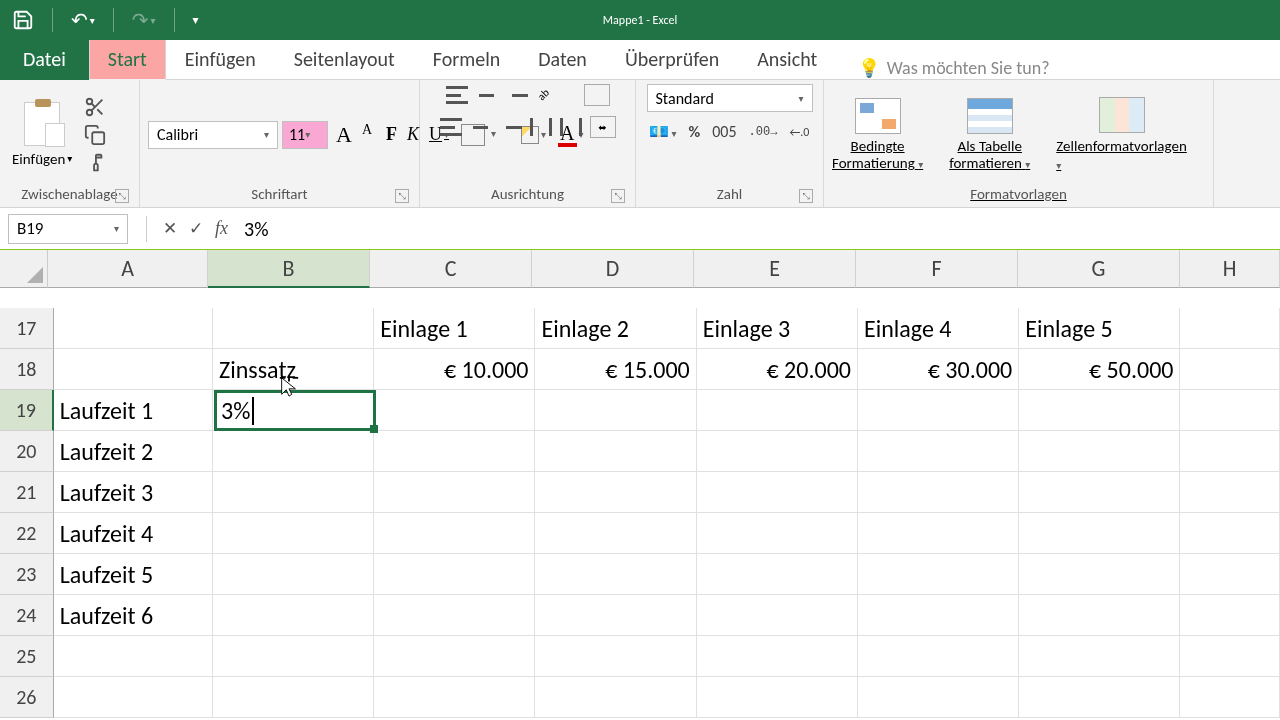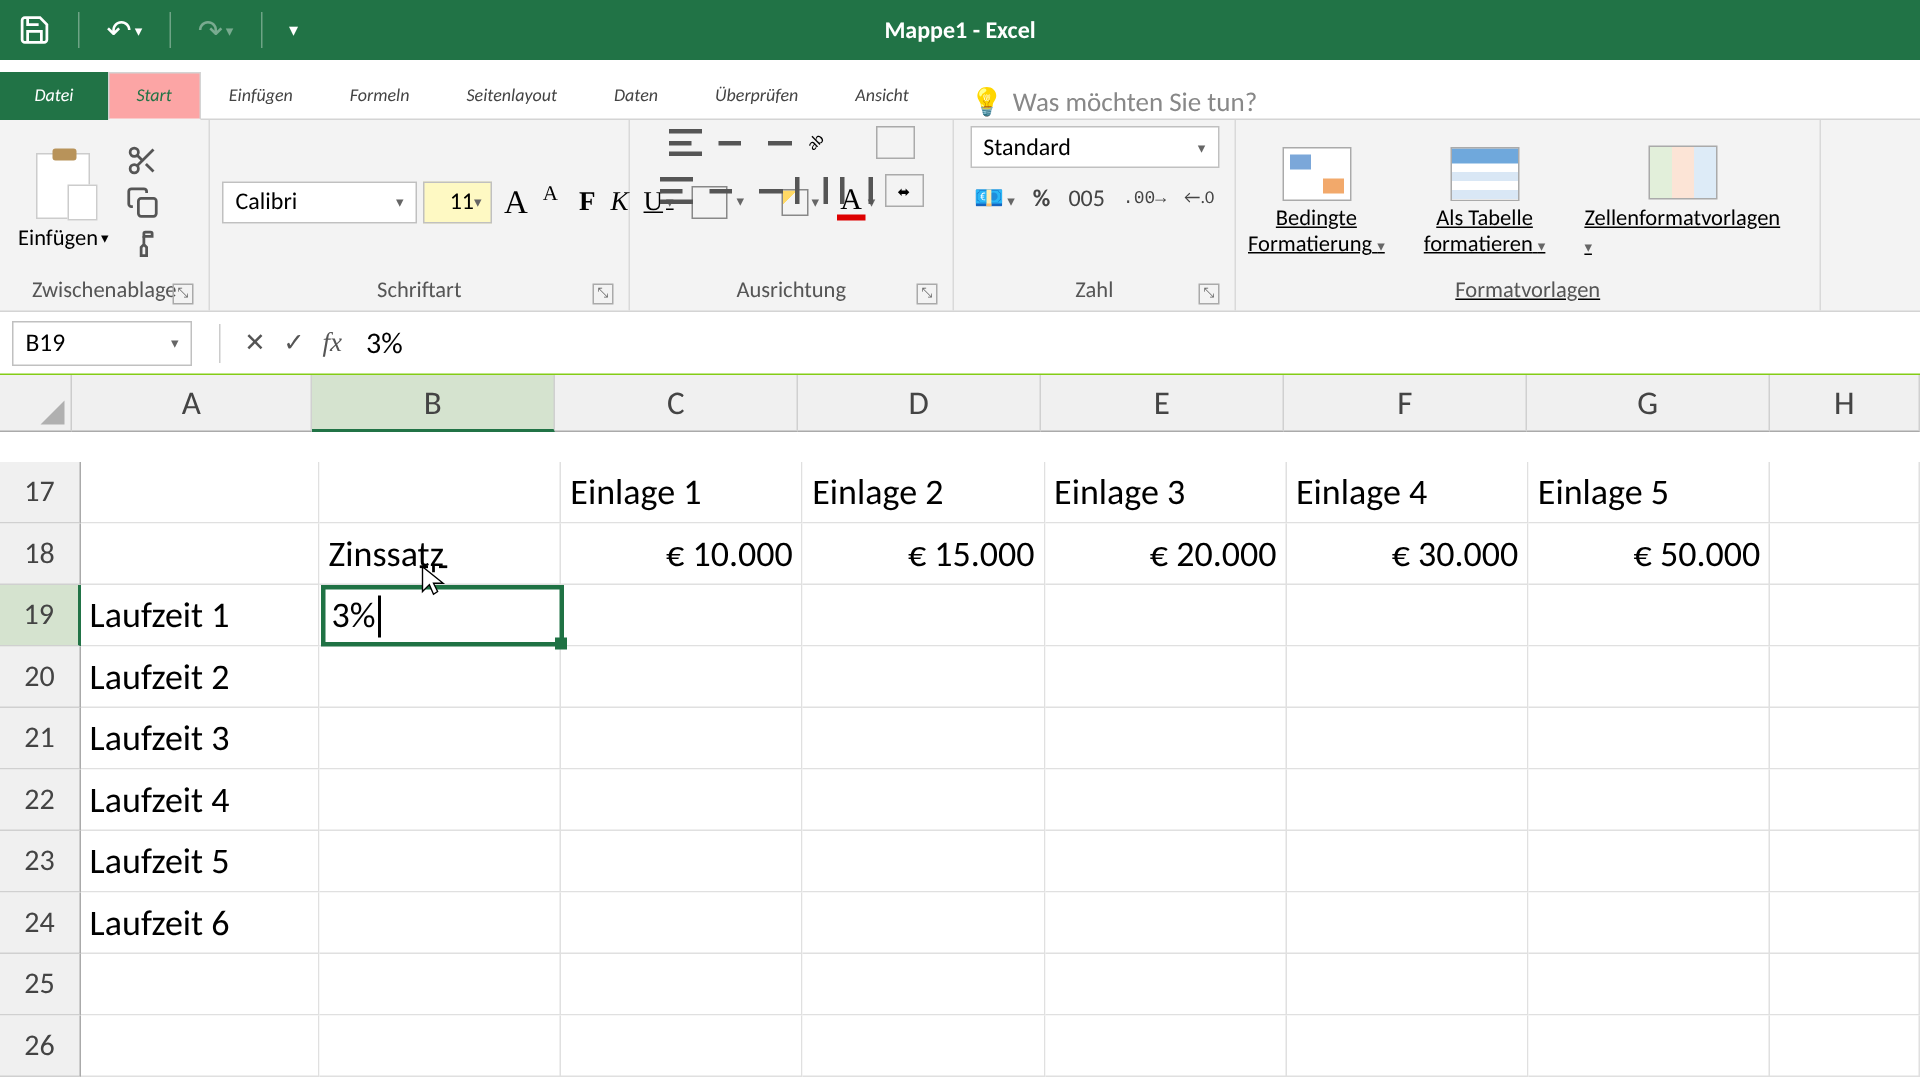--- a/index.html
+++ b/index.html
@@ -4,25 +4,25 @@
 <style>
 * { margin: 0; padding: 0; box-sizing: border-box; font-family: "Segoe UI", Calibri, sans-serif; }
 body { background: #fff; overflow: hidden; width: 1280px; height: 720px; position: relative; }
 
 
 .title-bar { background: #217346; height: 40px; display: flex; align-items: center; position: relative; }
 .qat { display: flex; align-items: center; gap: 18px; padding-left: 12px; }
 .qat .icon-btn { color: #fff; font-size: 20px; cursor: pointer; display:flex; align-items:center; }
 .qat .sep { width:1px; height:24px; background:rgba(255,255,255,0.35); }
 .redo-disabled { color: rgba(255,255,255,0.4) !important; }
-.app-title { position: absolute; left: 50%; transform: translateX(-50%); color: #fff; font-size: 16px; font-weight: 700; text-align: right; }
+.app-title { position: absolute; left: 50%; transform: translateX(-50%); color: #fff; font-size: 12px; font-weight: 400; text-align: right; }
 
 
 .tab-strip { background: #fff; border-bottom: 1px solid #d4d4d4; height: 40px; display: flex; align-items: flex-end; }
-.tab { padding: 8px 18px; font-size: 12px; color: #444; cursor: pointer; border: 1px solid transparent; margin-bottom: -1px; font-style: italic; }
+.tab { padding: 8px 18px; font-size: 20px; color: #444; cursor: pointer; border: 1px solid transparent; margin-bottom: -1px; }
 .tab.file { background: #217346; color: #fff; padding: 8px 22px; }
 .tab.active { background: #fca5a5; border: 1px solid #d4d4d4; border-bottom-color: #f3f3f3; color: #217346; }
 .tell-me { display:flex; align-items:center; gap:6px; color:#888; font-size:18px; padding:0 12px; margin-left:10px; }
 .tell-me .bulb { color:#c9b95e; font-size:18px; }
 
 
 .ribbon { background: #f3f3f3; height: 128px; border-bottom: 1px solid #d4d4d4; display: flex; }
 .ribbon-group { border-right: 1px solid #d9d9d9; padding: 4px 8px 2px 8px; display:flex; flex-direction:column; justify-content:space-between; position:relative; }
 .ribbon-group-body { flex:1; display:flex; align-items:center; }
 .ribbon-group-label { text-align:center; font-size:15px; color:#555; padding-bottom:2px; position:relative; }
@@ -33,21 +33,21 @@
 .paste-icon { width:36px; height:44px; background:#fff; border:1px solid #ccc; position:relative; }
 .paste-icon::before { content:""; position:absolute; top:-4px; left:10px; width:16px; height:8px; background:#b8935a; border-radius:2px; }
 .paste-icon::after { content:""; position:absolute; bottom:-2px; right:-6px; width:18px; height:22px; background:#fff; border:1px solid #ccc; }
 .paste-label { font-size:15px; display:flex; align-items:center; gap:2px; }
 .clip-col { display:flex; flex-direction:column; gap:6px; justify-content:center; }
 .ci { width:22px; height:22px; display:block; }
 
 .font-body { display:flex; flex-direction:row; gap:10px; }
 .font-row1 { display:flex; gap:4px; align-items:center; }
 .font-name { width:130px; height:28px; border:1px solid #c0c0c0; background:#fff; display:flex; align-items:center; padding:0 8px; font-size:16px; justify-content:space-between; }
-.font-size { width:46px; height:28px; border:1px solid #c0c0c0; background:#fef9c3; display:flex; align-items:center; padding:0 6px; font-size:16px; justify-content:flex-end; }
+.font-size { width:46px; height:28px; border:1px solid #c0c0c0; background:#f9a8d4; display:flex; align-items:center; padding:0 6px; font-size:16px; justify-content:flex-start; }
 .dd-arrow { font-size:10px; color:#666; }
 .grow-shrink { display:flex; gap:2px; }
 .gs { font-family: "Times New Roman", serif; padding:2px 4px; }
 .gs.big { font-size:22px; } .gs.small { font-size:14px; }
 .font-row2 { display:flex; gap:12px; align-items:center; }
 .biu { display:flex; gap:10px; align-items:center; font-size:18px; }
 .biu .b { font-weight:bold; font-family:serif; } .biu .i { font-style:italic; font-family:serif; } 
 .biu .u { text-decoration:underline; font-family:serif; display:flex; align-items:center; gap:2px; }
 .border-btn { width:24px; height:22px; border:1px solid #888; position:relative; }
 .border-btn::after{content:"▾"; position:absolute; right:-12px; top:2px; font-size:10px; color:#666;}
@@ -129,22 +129,22 @@
     <span class="sep"></span>
     <span class="icon-btn" style="font-size:12px;">▾</span>
   </div>
   <div class="app-title">Mappe1 - Excel</div>
 </div>
 
 <div class="tab-strip">
   <div class="tab file">Datei</div>
   <div class="tab active">Start</div>
   <div class="tab">Einfügen</div>
+  <div class="tab">Seitenlayout</div>
   <div class="tab">Formeln</div>
-  <div class="tab">Seitenlayout</div>
   <div class="tab">Daten</div>
   <div class="tab">Überprüfen</div>
   <div class="tab">Ansicht</div>
   <div class="tell-me">
     <span class="bulb">💡</span>
     <span>Was möchten Sie tun?</span>
   </div>
 </div>
 
 <div class="ribbon">

